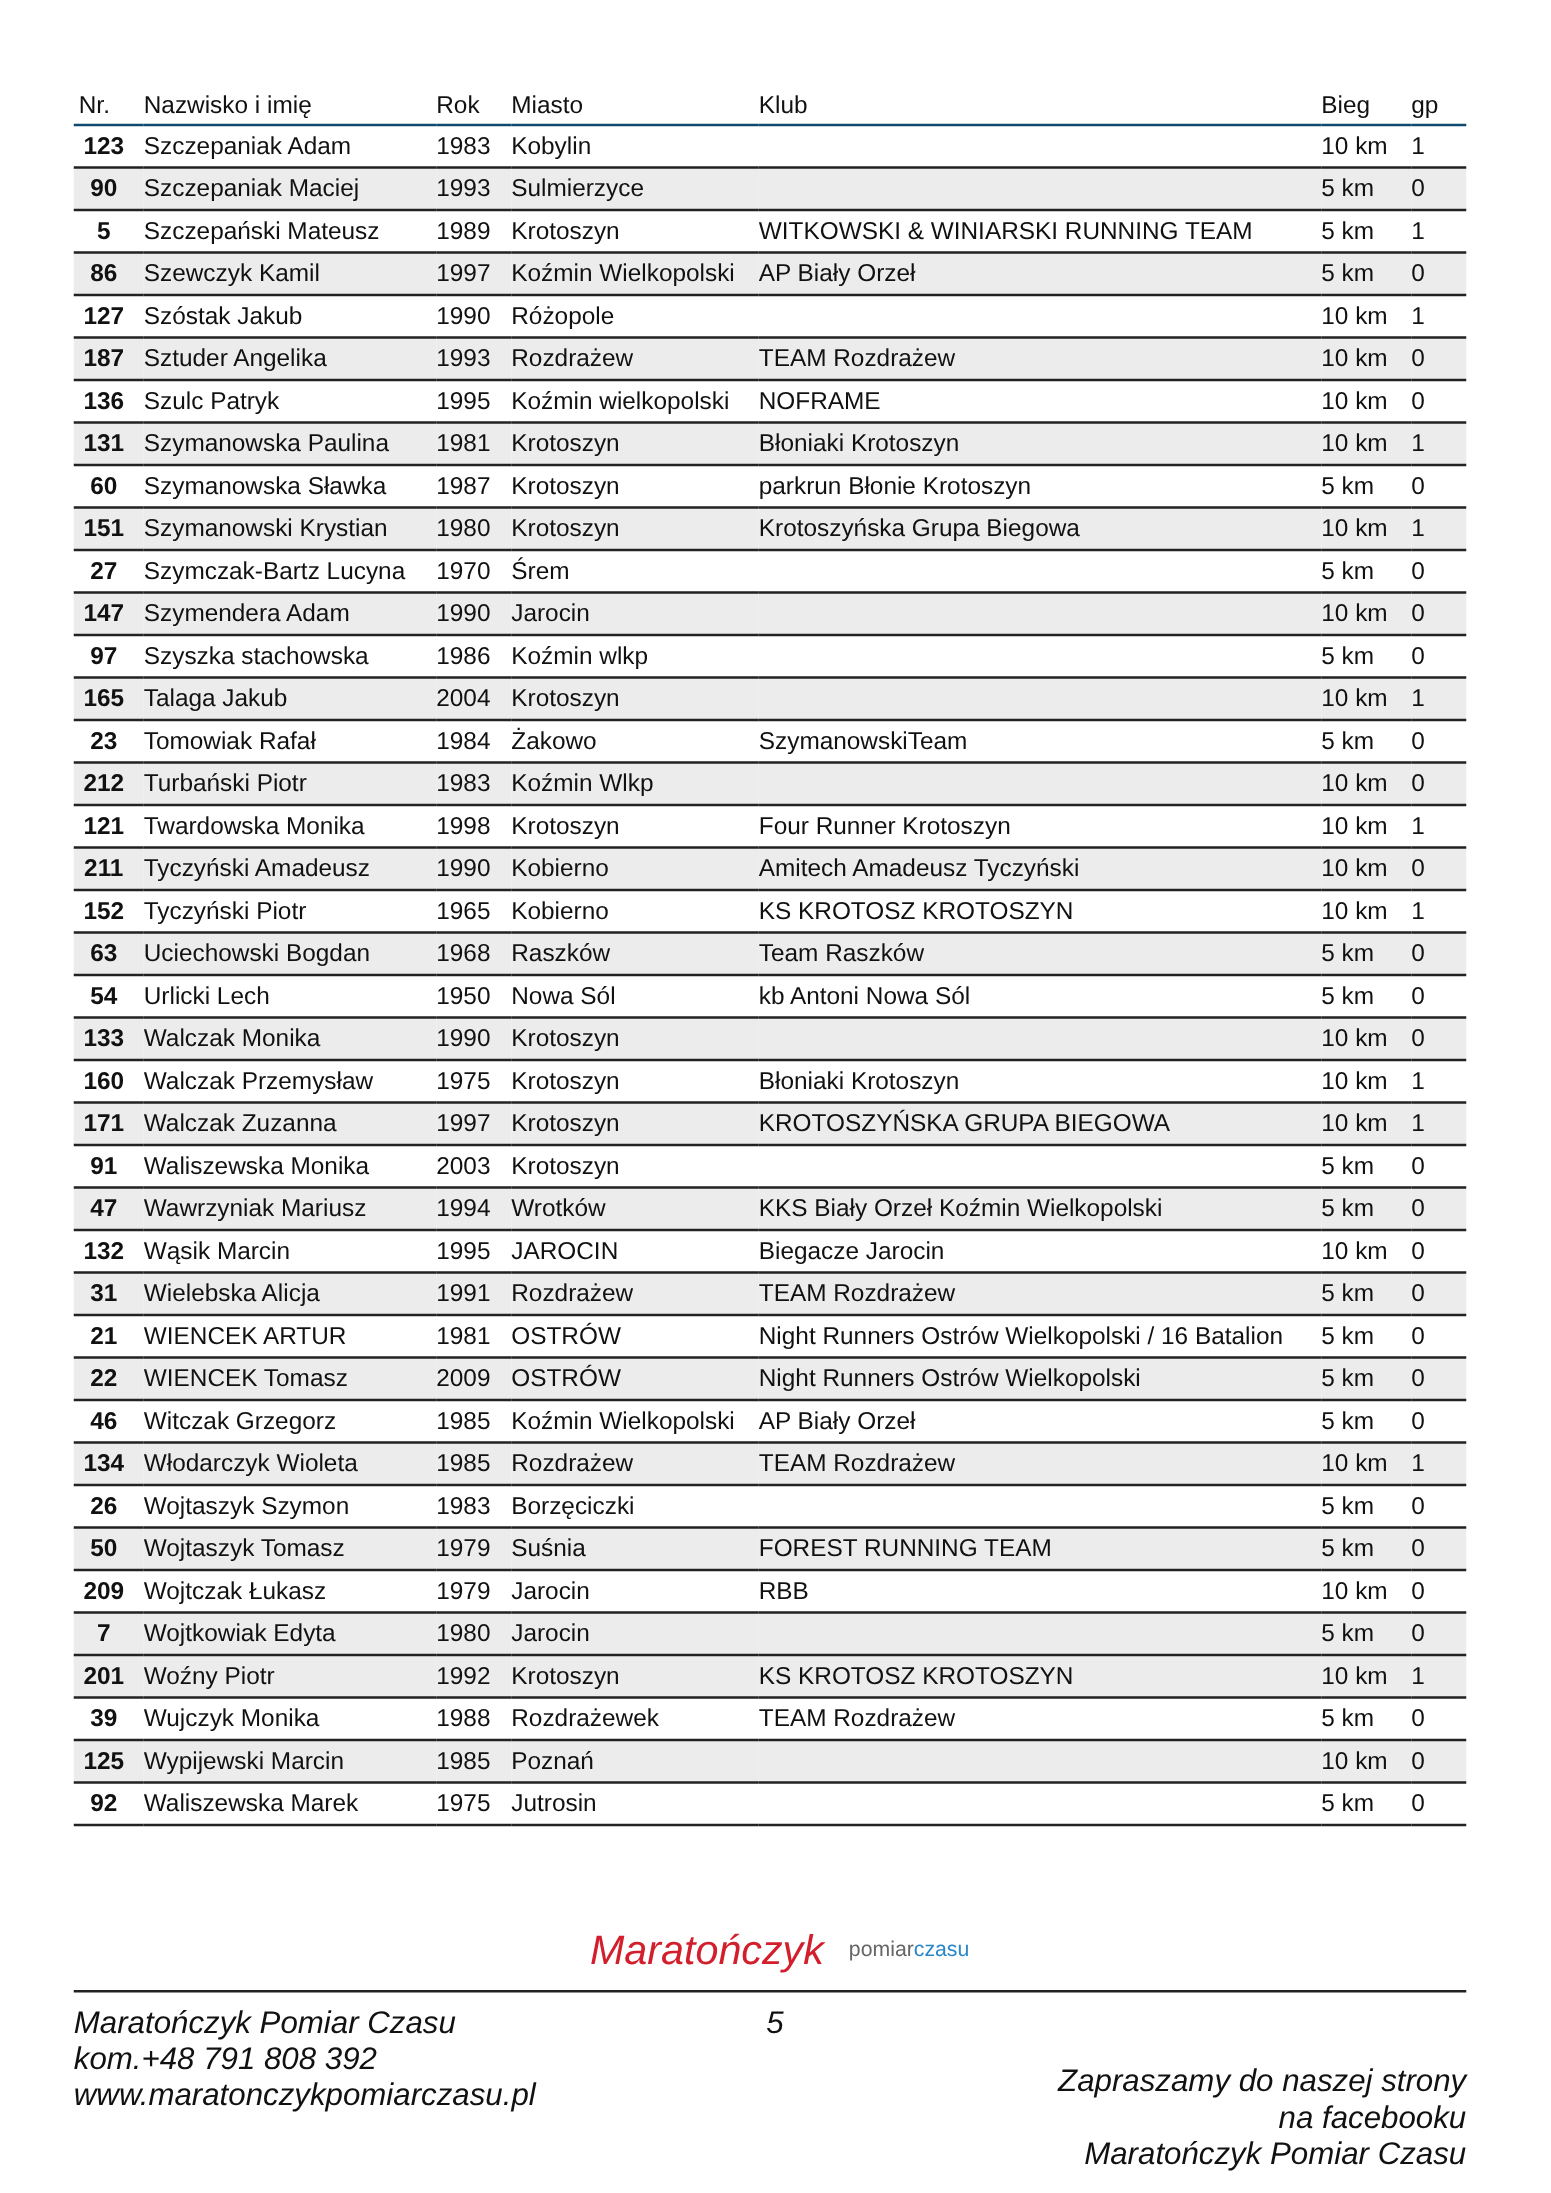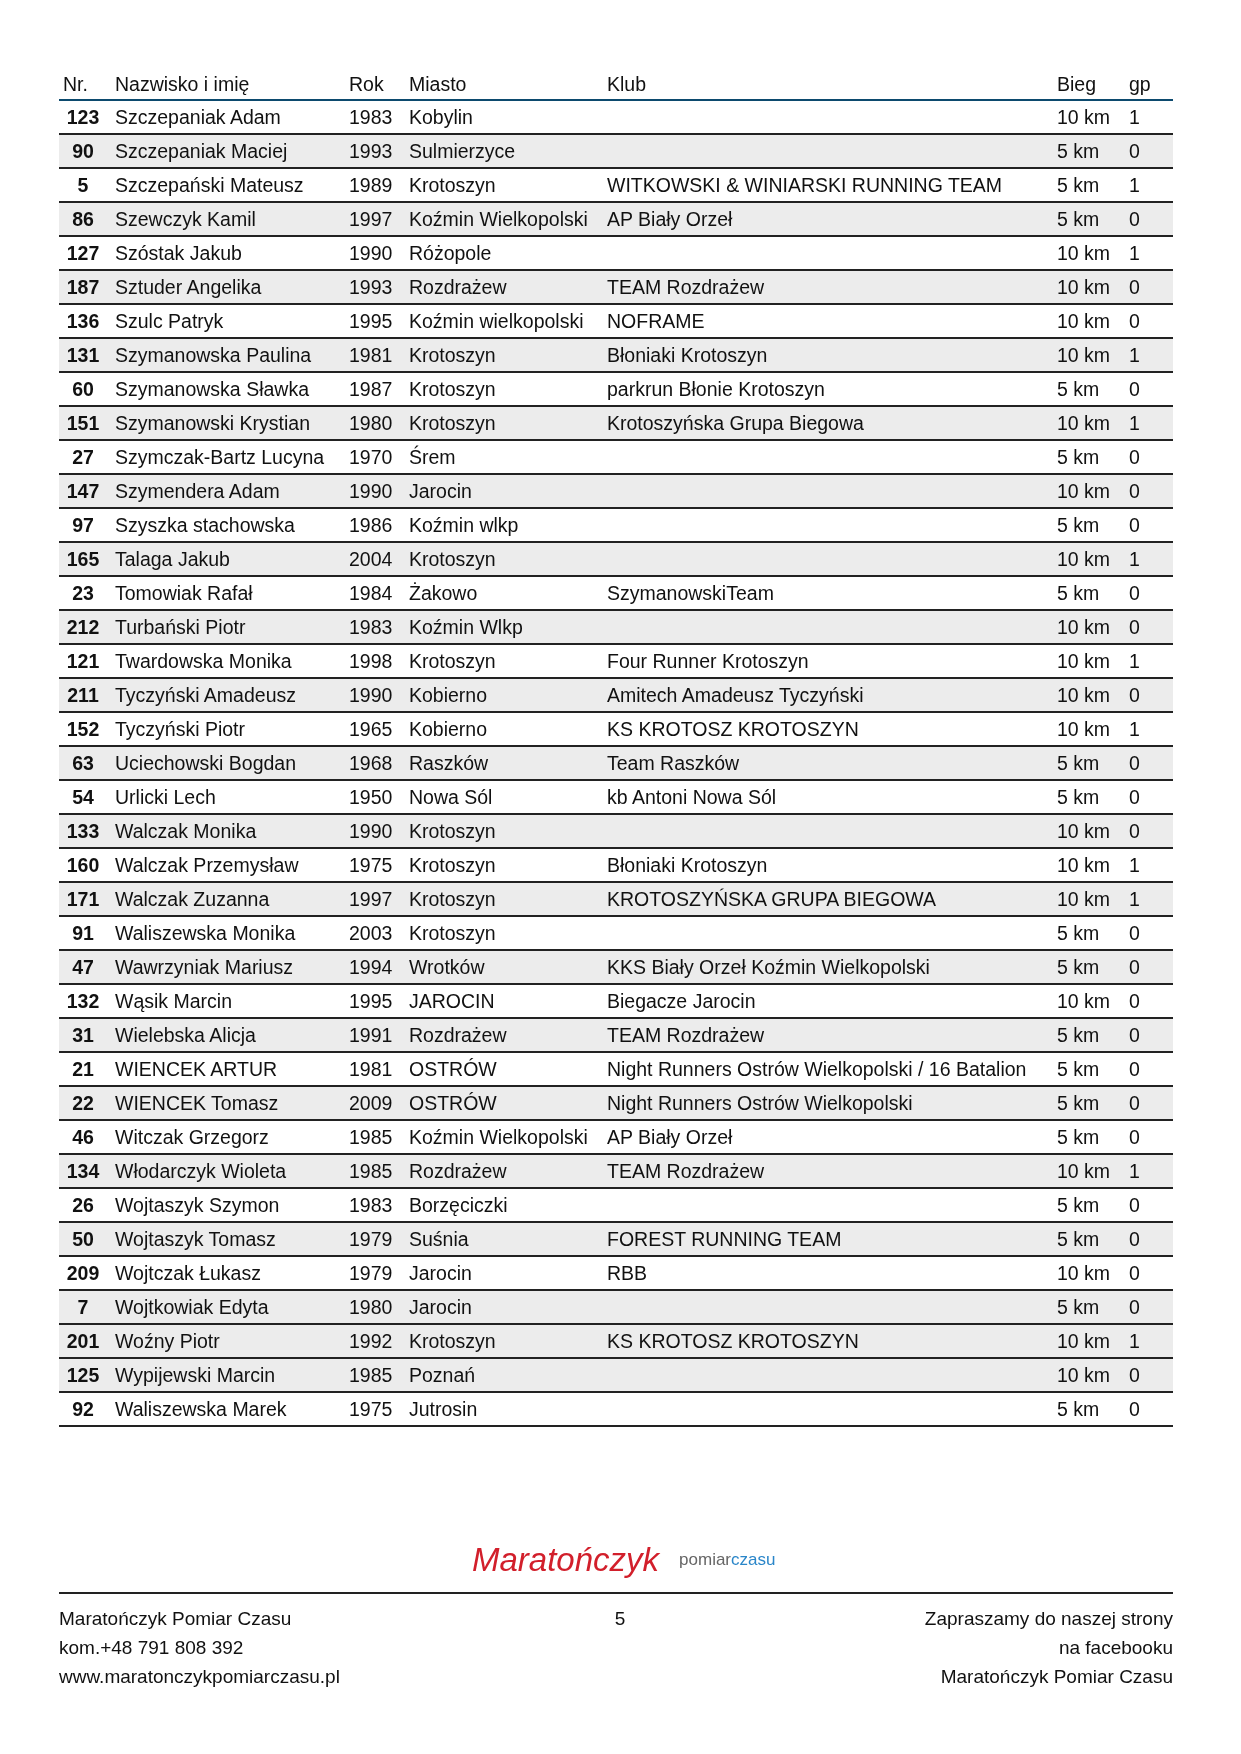--- a/index.html
+++ b/index.html
@@ -39,25 +39,25 @@
   #logo svg { width: 54px; height: 54px; }
   .logo-main { color: #d21f2b; font-style: italic; font-size: 33px; margin-left: 2px; }
   .logo-sub1 { color: #666; font-size: 17px; margin-left: 20px; }
   .logo-sub2 { color: #2a86c9; font-size: 17px; }
 
   #footer-rule {
     position: absolute; left: 59px; top: 1592px; width: 1114px; height: 0;
     border-top: 2px solid #222;
   }
   .footer-col {
-    position: absolute; top: 1604px; font-size: 19px; line-height: 29px;
+    position: absolute; top: 1604px; font-size: 25px; line-height: 29px; font-style: italic;
   }
   #footer-left { left: 59px; }
   #footer-center { left: 600px; width: 40px; text-align: center; }
-  #footer-right { right: 68px; text-align: right; }
+  #footer-right { right: 68px; text-align: right; margin-top: 47px; }
   .footer-col div { white-space: nowrap; }
 </style>
 </head>
 <body>
 
 <table id="results">
   <colgroup>
     <col class="w-nr">
       <col class="w-name">
       <col class="w-year">
@@ -404,20 +404,29 @@
       </tr>
       <tr class="shaded">
         <td class="c-nr">201</td>
         <td class="c-name">Woźny Piotr</td>
         <td class="c-year">1992</td>
         <td class="c-city">Krotoszyn</td>
         <td class="c-club">KS KROTOSZ KROTOSZYN</td>
         <td class="c-race">10 km</td>
         <td class="c-gp">1</td>
       </tr>
+      <tr>
+        <td class="c-nr">39</td>
+        <td class="c-name">Wujczyk Monika</td>
+        <td class="c-year">1988</td>
+        <td class="c-city">Rozdrażewek</td>
+        <td class="c-club">TEAM Rozdrażew</td>
+        <td class="c-race">5 km</td>
+        <td class="c-gp">0</td>
+      </tr>
       <tr class="shaded">
         <td class="c-nr">125</td>
         <td class="c-name">Wypijewski Marcin</td>
         <td class="c-year">1985</td>
         <td class="c-city">Poznań</td>
         <td class="c-club"></td>
         <td class="c-race">10 km</td>
         <td class="c-gp">0</td>
       </tr>
       <tr>

